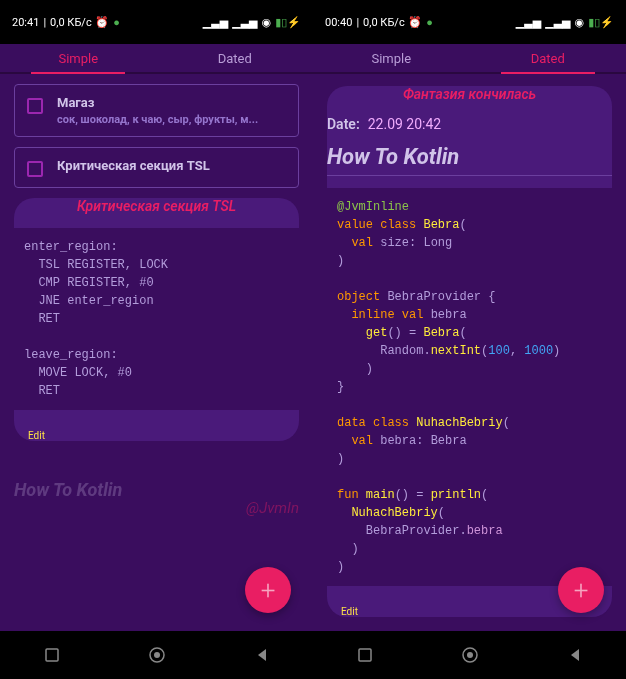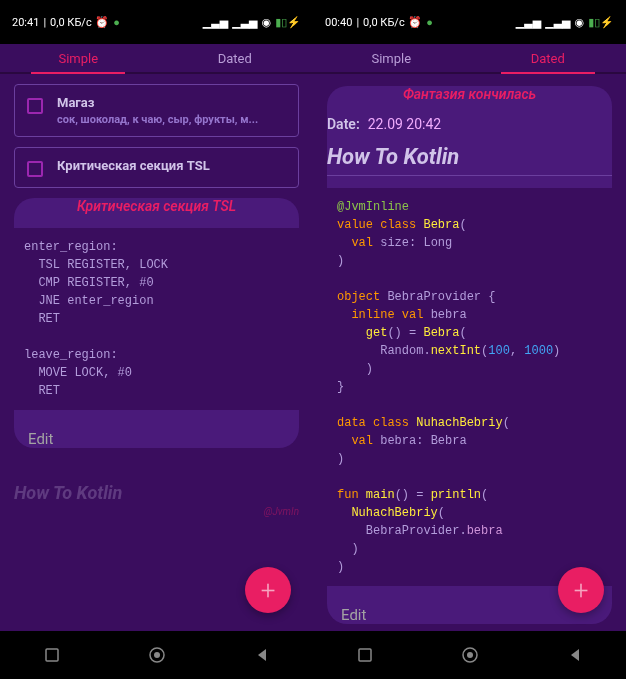--- a/index.html
+++ b/index.html
@@ -145,37 +145,37 @@
       white-space: pre;
       overflow-x: auto;
       margin-bottom: 14px;
     }
     .kw-orange { color: #ff9800; }
     .kw-yellow { color: #ffeb3b; }
     .kw-green { color: #8bc34a; }
     .kw-blue { color: #42a5f5; }
     .kw-purple { color: #ce93d8; }
     .edit-btn {
-      color: #a3a3a3;
-      font-size: 15px;
+      color: #fde047;
+      font-size: 10px;
       padding: 6px 0 0 14px;
       cursor: pointer;
     }
     .ghost-title {
       color: rgba(209, 196, 233, 0.25);
       font-size: 18px;
       font-style: italic;
       font-weight: 700;
       margin-top: 20px;
       display: flex;
       justify-content: space-between;
       align-items: center;
     }
     .ghost-badge {
-      font-size: 10px;
+      font-size: 15px;
       color: rgba(233, 30, 99, 0.4);
       font-weight: normal;
       margin-top: 38px;
     }
     .fab {
       position: absolute;
       bottom: 66px;
       right: 22px;
       width: 46px;
       height: 46px;

